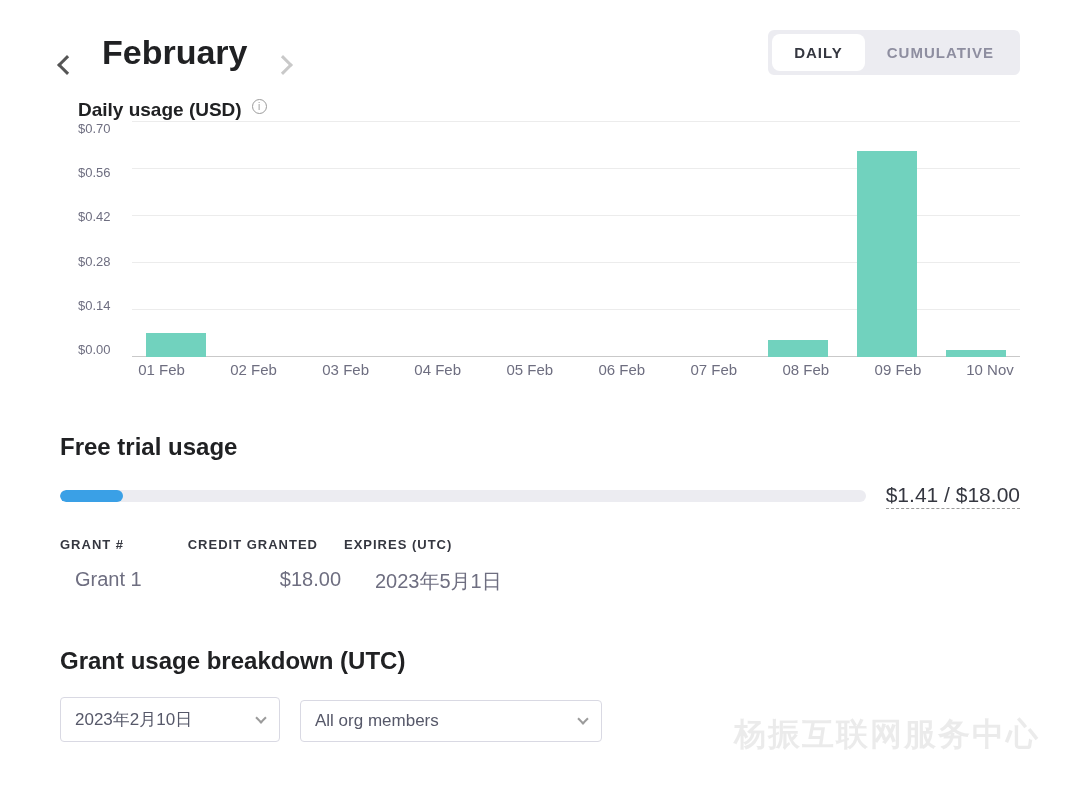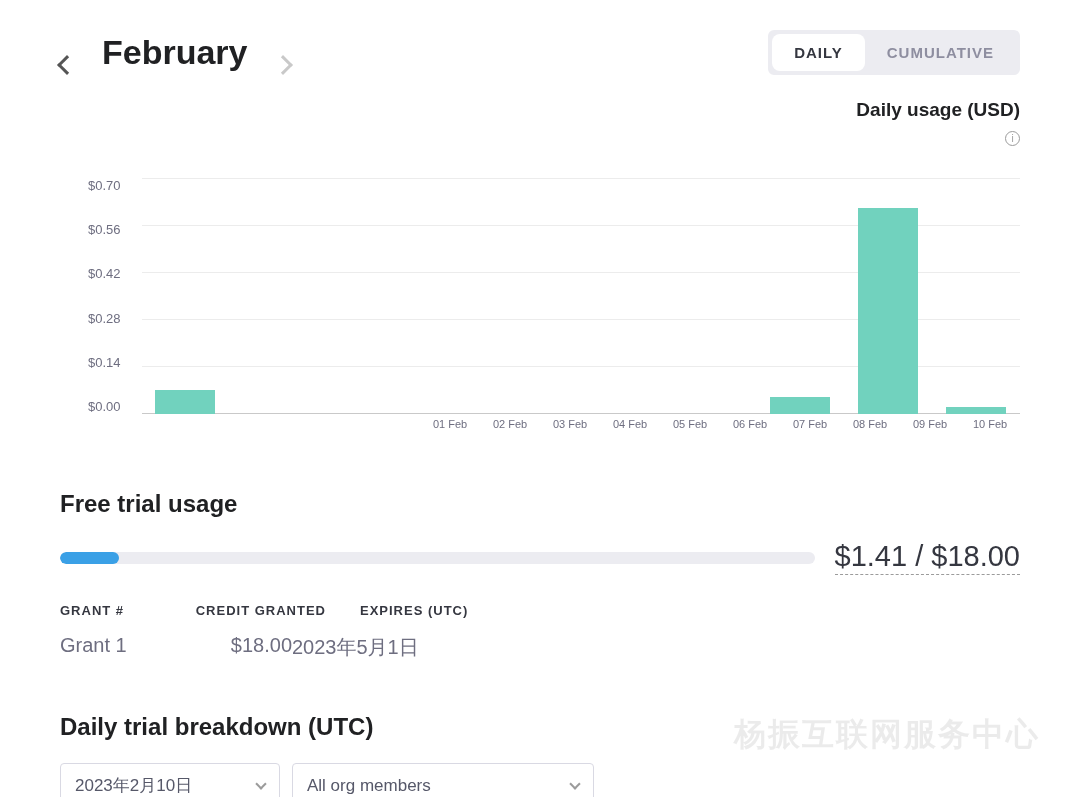--- a/index.html
+++ b/index.html
@@ -6,45 +6,45 @@
   body { font-family: -apple-system, BlinkMacSystemFont, "Segoe UI", Helvetica, Arial, sans-serif; background: #fff; color: #202123; width: 1080px; padding: 30px 60px; }
   .month-header { display: flex; align-items: center; justify-content: space-between; margin-bottom: 24px; }
   .month-nav { display: flex; align-items: flex-end; gap: 28px; }
   .chev { width: 14px; height: 14px; border: solid #555; border-width: 0 3px 3px 0; display: inline-block; padding: 4px; cursor: pointer; }
   .chev.left { transform: rotate(135deg); }
   .chev.right { transform: rotate(-45deg); border-color: #c9c9c9; }
   .month-title { font-size: 34px; font-weight: 700; }
   .toggle-group { display: flex; background: #ececf1; border-radius: 6px; padding: 4px; }
   .toggle-btn { border: none; padding: 10px 22px; font-size: 15px; font-weight: 700; letter-spacing: 1px; border-radius: 8px; cursor: pointer; color: #8e8ea0; background: transparent; }
   .toggle-btn.active { background: #fff; color: #353740; }
-  .chart-title-row { display: flex; align-items: flex-end; gap: 10px; margin: 10px 0 32px 18px; flex-direction: column; }
+  .chart-title-row { display: flex; align-items: flex-start; gap: 10px; margin: 10px 0 0 18px; }
   .chart-title { font-size: 19px; font-weight: 700; color: #202123; }
   .info-icon { width: 15px; height: 15px; border: 1.5px solid #9b9b9b; border-radius: 50%; font-size: 10px; color: #9b9b9b; display: flex; align-items: center; justify-content: center; }
-  .chart-wrap { display: flex; height: 260px; margin-left: 28px; gap: 9px; }
+  .chart-wrap { display: flex; height: 260px; margin-left: 18px; gap: 9px; }
   .y-axis { display: flex; flex-direction: column; justify-content: space-between; text-align: right; font-size: 13px; color: #6e6e80; padding-right: 12px; padding-bottom: 24px; }
   .plot { flex: 1; position: relative; }
   .grid-lines { position: absolute; left: 0; right: 0; top: 0; bottom: 24px; display: flex; flex-direction: column; justify-content: space-between; }
   .grid-line { height: 1px; background: #ececec; width: 100%; }
   .grid-line:last-child { background: #c9c9c9; }
   .bars-row { position: absolute; left: 0; right: 0; top: 0; bottom: 24px; display: flex; justify-content: space-around; align-items: flex-end; }
   .bar { width: 60px; background: #71d2be; }
-  .x-labels { position: absolute; left: 0; right: 0; bottom: 0; height: 20px; display: flex; justify-content: flex-end; font-size: 11px; color: #6e6e80; }
+  .x-labels { position: absolute; left: 0; right: 0; bottom: 0; height: 20px; display: flex; justify-content: space-between; font-size: 15px; color: #6e6e80; }
   .x-labels span { width: 60px; text-align: center; }
   .section-title { font-size: 24px; font-weight: 700; margin-top: 52px; margin-bottom: 22px; }
   .progress-row { display: flex; align-items: center; gap: 20px; }
   .progress-track { flex: 1; height: 12px; background: #ececf1; border-radius: 99px; overflow: hidden; }
   .progress-fill { height: 100%; background: #3aa0e6; border-radius: 99px; }
-  .progress-text { font-size: 29px; color: #353740; border-bottom: 1px dashed #9b9b9b; padding-bottom: 1px; }
+  .progress-text { font-size: 21px; color: #353740; border-bottom: 1px dashed #9b9b9b; padding-bottom: 1px; }
   .grant-table { margin-top: 28px; }
-  .grant-head { display: flex; gap: 34px; font-size: 13px; font-weight: 700; letter-spacing: 1px; color: #353740; margin-bottom: 16px; }
-  .grant-row { display: flex; font-size: 20px; color: #6e6e80; }
+  .grant-head { display: flex; gap: 26px; font-size: 13px; font-weight: 700; letter-spacing: 1px; color: #353740; margin-bottom: 16px; }
+  .grant-row { display: flex; gap: 34px; font-size: 20px; color: #6e6e80; margin-left: 15px; }
   .col-g { width: 80px; }
   .col-c { width: 152px; text-align: right; }
   .col-e { width: 180px; }
-  .breakdown-row { display: flex; gap: 12px; margin-top: 20px; }
+  .breakdown-row { display: flex; gap: 20px; margin-top: 20px; align-items: flex-end; }
   .dropdown { display: flex; align-items: center; justify-content: space-between; border: 1px solid #d9d9e3; border-radius: 4px; padding: 10px 14px; font-size: 17px; color: #565869; cursor: pointer; }
   .dropdown .chev-sm { width: 8px; height: 8px; border: solid #9b9b9b; border-width: 0 2px 2px 0; transform: rotate(45deg); margin-left: 22px; margin-top:-4px; }
   .watermark { position: absolute; bottom: 40px; right: 40px; font-size: 32px; font-weight: 700; color: rgba(0,0,0,0.08); letter-spacing: 2px; pointer-events: none; }
 </style>
 </head>
 <body>
 
 <div class="month-header">
   <div class="month-nav">
     <span class="chev left"></span>
@@ -95,21 +95,21 @@
     <div class="x-labels" id="x-labels">
         <span>01 Feb</span>
         <span>02 Feb</span>
         <span>03 Feb</span>
         <span>04 Feb</span>
         <span>05 Feb</span>
         <span>06 Feb</span>
         <span>07 Feb</span>
         <span>08 Feb</span>
         <span>09 Feb</span>
-        <span>10 Feb</span>
+        <span>10 Nov</span>
       </div>
   </div>
 </div>
 
 <h2 class="section-title">Free trial usage</h2>
 <div class="progress-row">
   <div class="progress-track">
     <div class="progress-fill" id="progress-fill" style="width: 7.8%;"></div>
   </div>
   <span class="progress-text">
@@ -123,21 +123,21 @@
     <span class="col-c">CREDIT GRANTED</span>
     <span class="col-e">EXPIRES (UTC)</span>
   </div>
   <div class="grant-row">
     <span class="col-g">Grant 1</span>
     <span class="col-c">$18.00</span>
     <span class="col-e">2023年5月1日</span>
   </div>
 </div>
 
-<h2 class="section-title">Daily trial breakdown (UTC)</h2>
+<h2 class="section-title">Grant usage breakdown (UTC)</h2>
 <div class="breakdown-row">
   <div class="dropdown" style="width:220px">
     <span>2023年2月10日</span>
     <span class="chev-sm"></span>
   </div>
   <div class="dropdown" style="width:302px">
     <span>All org members</span>
     <span class="chev-sm"></span>
   </div>
 </div>

